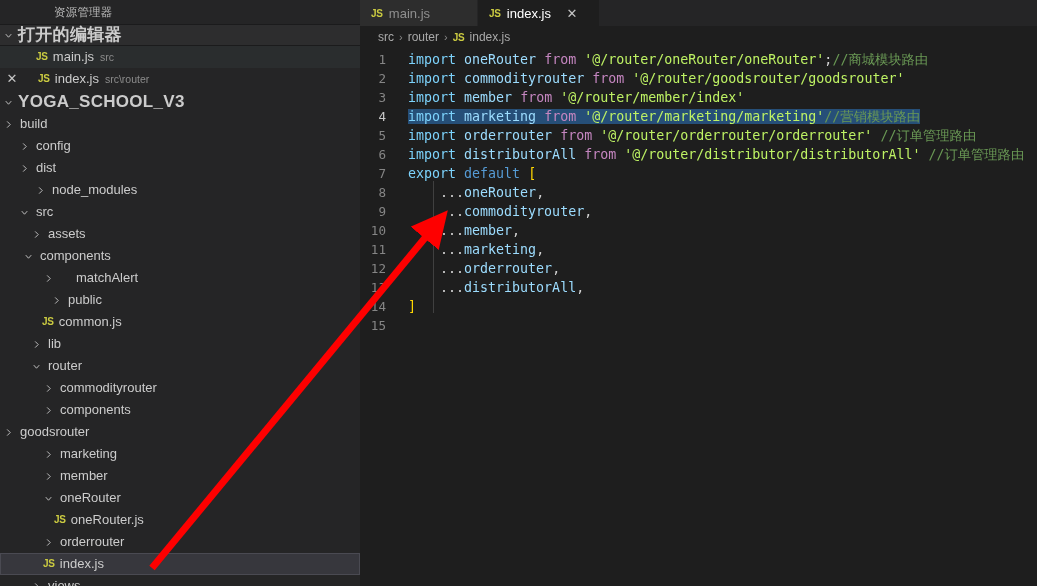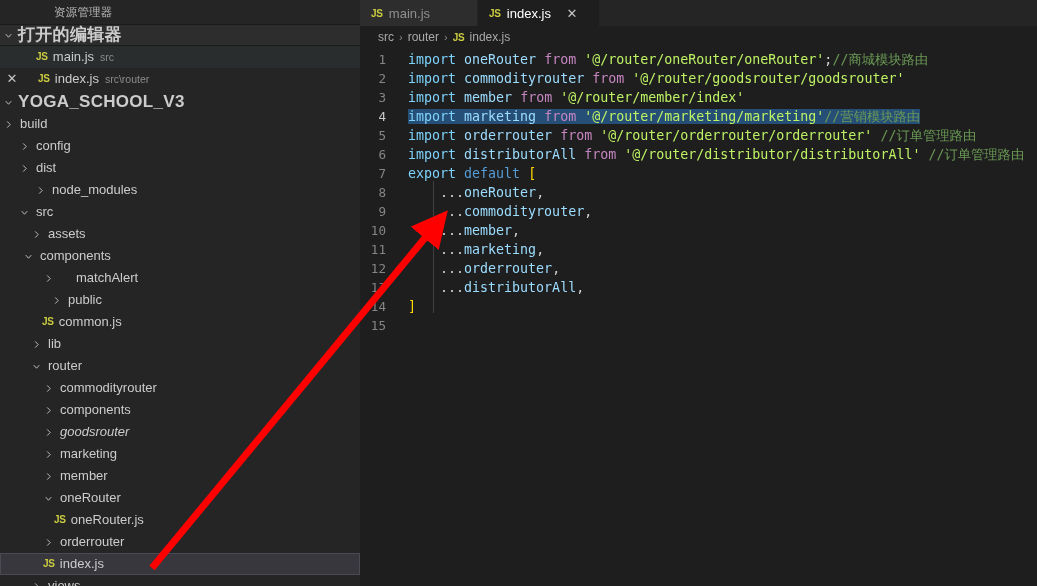--- a/index.html
+++ b/index.html
@@ -362,21 +362,21 @@
           <span class="row-label" style="margin-left: 2px;">commodityrouter</span>
         </div>
         <div class="row" style="padding-left: 40px;">
           <span class="chev">
             <svg width="11" height="11" viewBox="0 0 16 16">
               <path d="M6 3.5 L10.5 8 L6 12.5" stroke="#cccccc" stroke-width="1.3" fill="none"></path>
             </svg>
           </span>
           <span class="row-label" style="margin-left: 2px;">components</span>
         </div>
-        <div class="row" style="padding-left: 40px; font-style: italic;">
+        <div class="row" style="">
           <span class="chev">
             <svg width="11" height="11" viewBox="0 0 16 16">
               <path d="M6 3.5 L10.5 8 L6 12.5" stroke="#cccccc" stroke-width="1.3" fill="none"></path>
             </svg>
           </span>
           <span class="row-label" style="margin-left: 2px;">goodsrouter</span>
         </div>
         <div class="row" style="padding-left: 40px;">
           <span class="chev">
             <svg width="11" height="11" viewBox="0 0 16 16">

